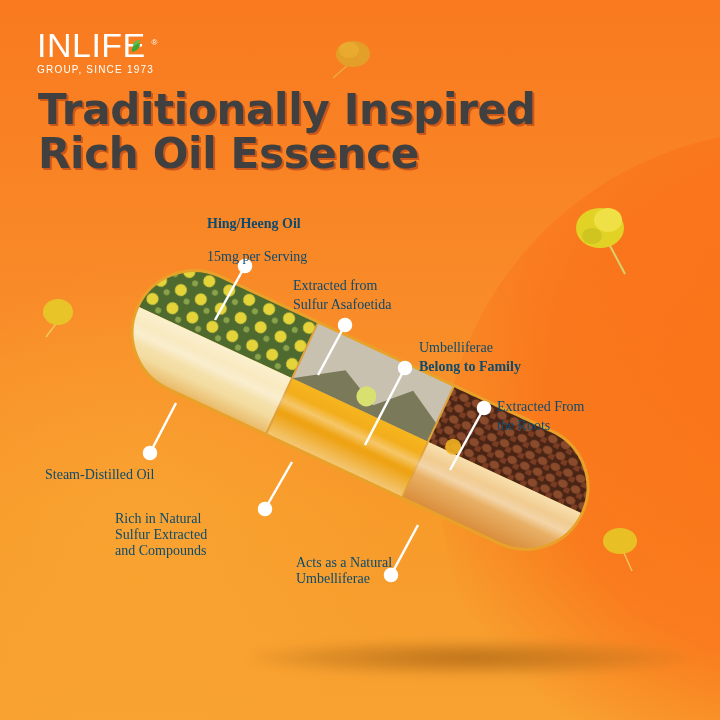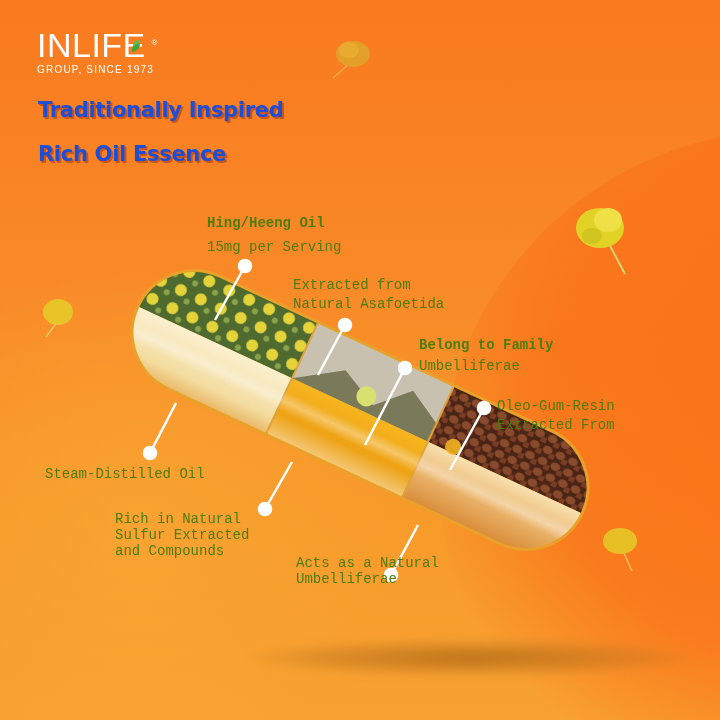--- a/index.html
+++ b/index.html
@@ -23,29 +23,29 @@
   .logo-word {
     font-family: "Liberation Sans", sans-serif; font-size: 34px; font-weight: 400; letter-spacing: 0.5px;
     line-height: 30px; position: relative; display: inline-block;
   }
   .logo-reg { position: absolute; right: -12px; top: -2px; font-size: 8px; }
   .logo-leaf {
     position: absolute; left: 93px; top: 9px; width: 12px; height: 14px;
   }
   .logo-tag { font-size: 10px; letter-spacing: 1.2px; margin-top: 3px; font-family: "Liberation Sans", sans-serif; }
   .headline {
-    position: absolute; left: 38px; top: 88px; color: #1d4ed8;
-    font-family: "DejaVu Sans", sans-serif; font-weight: bold; font-size: 21px; line-height: 44px;
+    position: absolute; left: 38px; top: 88px; color: #404040;
+    font-family: "DejaVu Sans", sans-serif; font-weight: bold; font-size: 42px; line-height: 44px;
     letter-spacing: -0.3px;
     text-shadow: 2px 2px 0 #c9561a, 1px 1px 0 #c9561a;
   }
   .flower { position: absolute; }
   .label {
-    position: absolute; color: #4d7c0f; font-size: 14px; line-height: 19px;
-    font-family: Liberation Mono, monospace;
+    position: absolute; color: #0c4a6e; font-size: 14px; line-height: 19px;
+    font-family: Liberation Serif, serif;
   }
   .label b { font-weight: bold; }
   .callout-line { position: absolute; left: 0; top: 0; }
   .capsule-wrap { position: absolute; left: 0; top: 0; width: 720px; height: 720px; }
   .shadow {
     position: absolute; left: 250px; top: 640px; width: 440px; height: 36px; border-radius: 50%;
     background: radial-gradient(ellipse, rgba(170,100,20,0.75) 0%, rgba(180,110,25,0.35) 50%, rgba(248,162,49,0) 75%);
     filter: blur(4px);
   }
 </style>
@@ -168,36 +168,36 @@
       <circle cx="150" cy="453" r="6"></circle>
     <line x1="265" y1="509" x2="292" y2="462"></line>
       <circle cx="265" cy="509" r="6"></circle>
     <line x1="391" y1="575" x2="418" y2="525"></line>
       <circle cx="391" cy="575" r="6"></circle>
   </g>
 </svg>
 
 <div class="label" style="left:207px;top:214px;">
   <div><b>Hing/Heeng Oil</b></div>
-  <div style="margin-top:5px">15mg per Serving</div>
+  <div style="margin-top:14px">15mg per Serving</div>
 </div>
 
 <div class="label" style="left:293px;top:276px;">
   <div>Extracted from</div>
-  <div>Natural Asafoetida</div>
+  <div>Sulfur Asafoetida</div>
 </div>
 
 <div class="label" style="left:419px;top:336px;">
+  <div style="margin-top:2px">Umbelliferae</div>
   <div><b>Belong to Family</b></div>
-  <div style="margin-top:2px">Umbelliferae</div>
 </div>
 
 <div class="label" style="left:497px;top:397px;">
-  <div>Oleo-Gum-Resin</div>
   <div>Extracted From</div>
+  <div>the Roots</div>
 </div>
 
 <div class="label" style="left:45px;top:465px;">
   <div>Steam-Distilled Oil</div>
 </div>
 
 <div class="label" style="left:115px;top:511px;line-height:16px;">
   <div>Rich in Natural</div>
   <div>Sulfur Extracted</div>
   <div>and Compounds</div>

